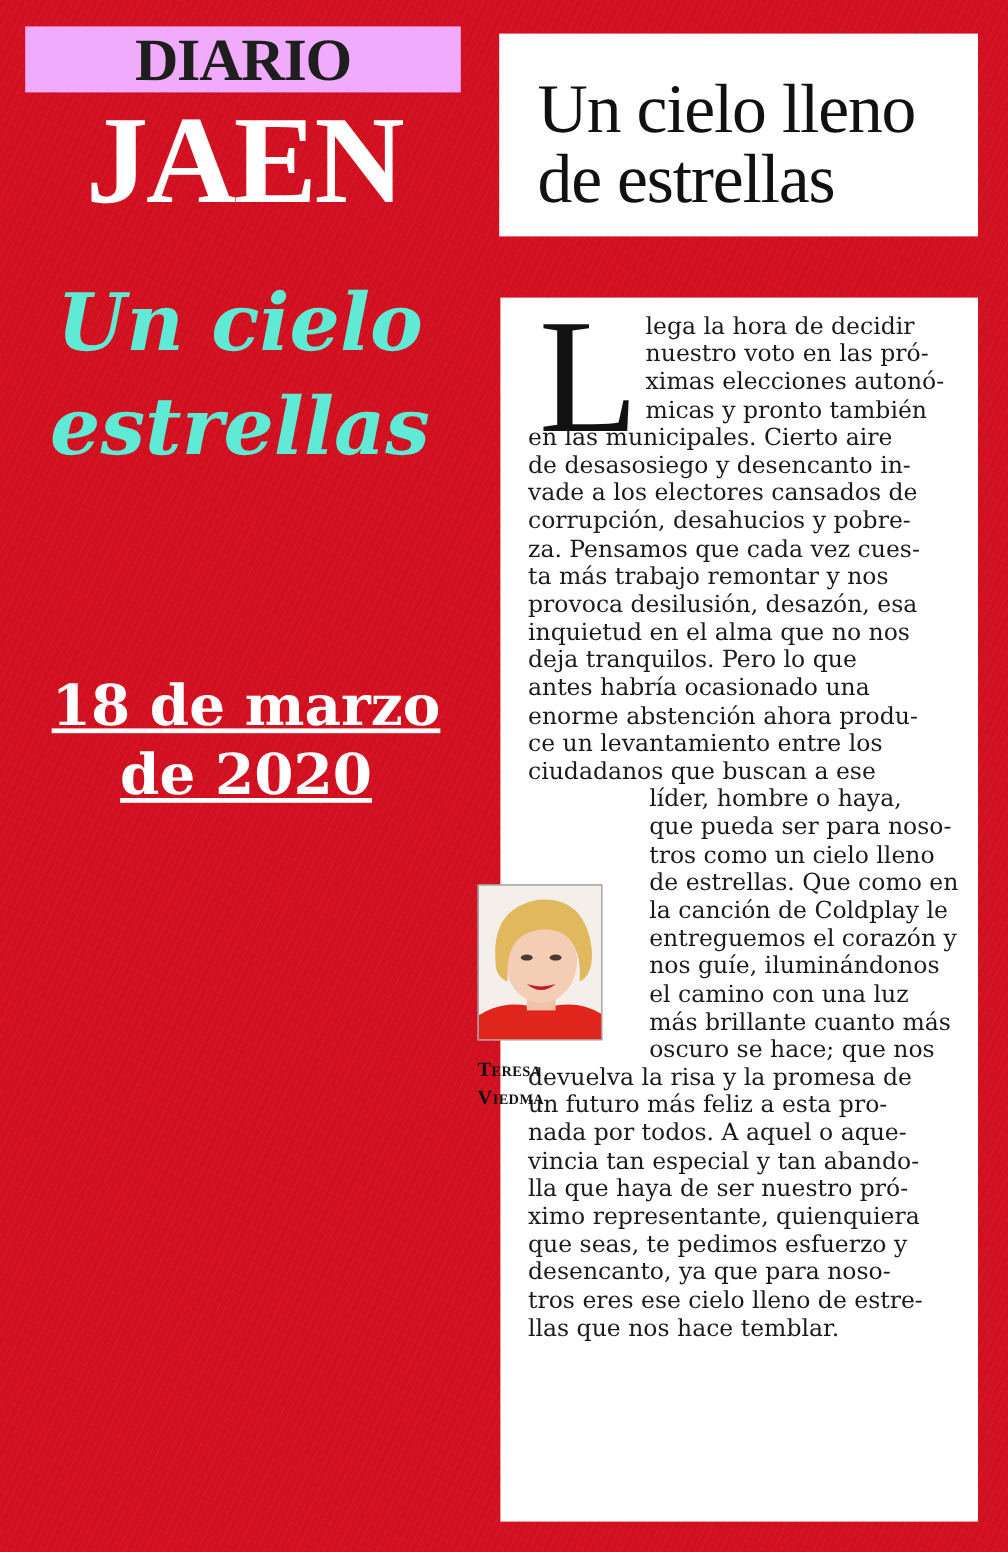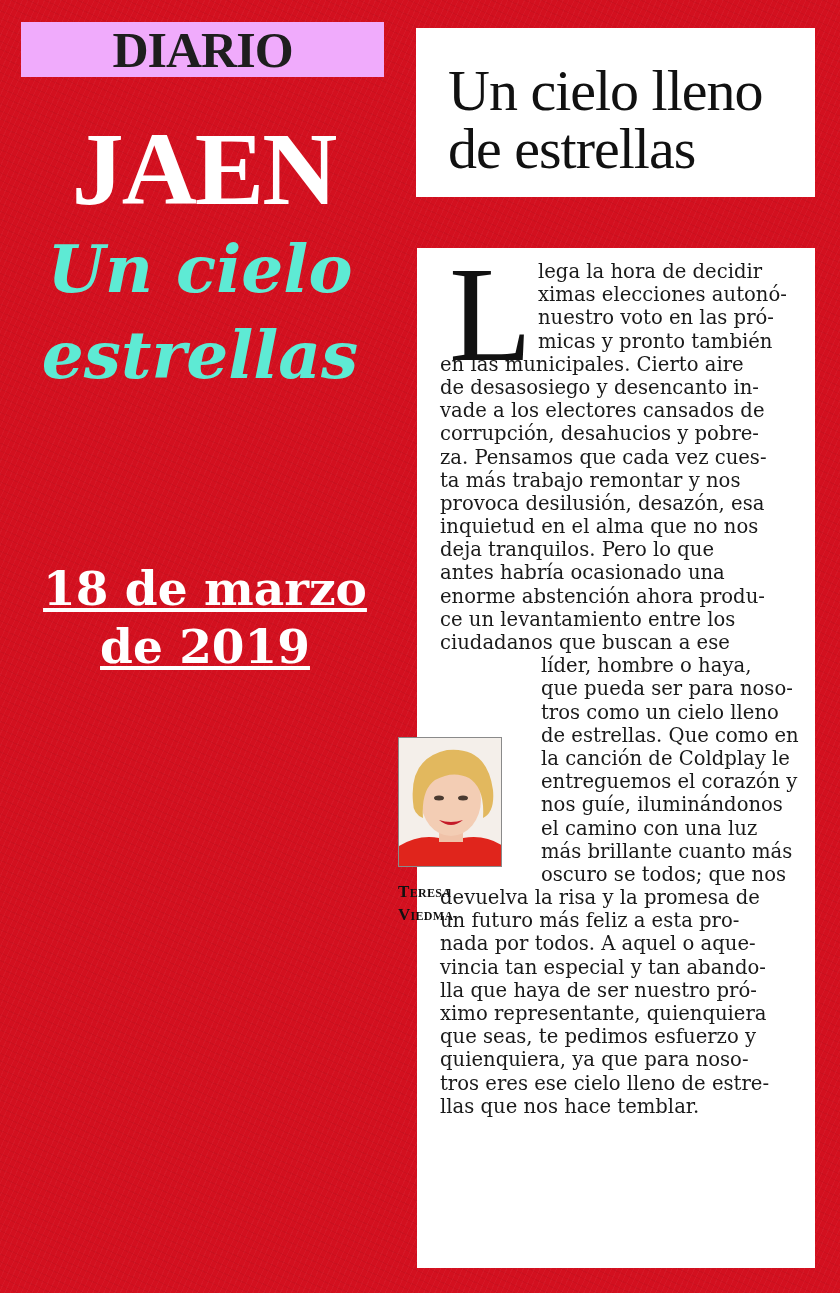--- a/index.html
+++ b/index.html
@@ -15,21 +15,21 @@
     position:absolute; left:21px; top:22px; width:363px; height:55px;
     background:#f0abfc; display:flex; align-items:center; justify-content:center;
   }
   .mast-top span {
     font-family:"Liberation Serif", serif; font-weight:bold; font-size:50px;
     color:#1e1e1e; letter-spacing:-1px; line-height:1;
   }
   .mast-jaen {
     position:absolute; left:26px; top:82px; width:355px; text-align:center;
     font-family:"Liberation Serif", serif; font-weight:bold; font-size:104px;
-    color:#fff; line-height:1; letter-spacing:-2px;margin-top:35px;
+    color:#fff; line-height:1; letter-spacing:-2px;
   }
   .big-title {
     position:absolute; left:10px; top:226px; width:380px; text-align:center;
     font-family:"DejaVu Serif", serif; font-weight:bold; font-style:italic;
     font-size:66px; line-height:86px; color:#5eead4;
   }
   .date {
     position:absolute; left:10px; top:560px; width:390px; text-align:center;
     font-family:"DejaVu Serif", serif; font-weight:bold; font-size:47px;
     line-height:58px; color:#fff;text-decoration:underline;
@@ -77,35 +77,35 @@
 </div>
 <div class="mast-jaen">JAEN</div>
 
 <div class="big-title">
   <div>Un cielo</div>
   <div>estrellas</div>
 </div>
 
 <div class="date">
   <div>18 de marzo</div>
-  <div>de 2019</div>
+  <div>de 2020</div>
 </div>
 
 <div class="headline-box">
   <div class="h">Un cielo lleno</div>
   <div class="h">de estrellas</div>
 </div>
 
 <div class="article">
   <div class="dropcap">
     <span>L</span>
   </div>
   <div class="line indent-cap">lega la hora de decidir</div>
+  <div class="line indent-cap">nuestro voto en las pró-</div>
   <div class="line indent-cap">ximas elecciones autonó-</div>
-  <div class="line indent-cap">nuestro voto en las pró-</div>
   <div class="line indent-cap">micas y pronto también</div>
   <div class="line">en las municipales. Cierto aire</div>
   <div class="line">de desasosiego y desencanto in-</div>
   <div class="line">vade a los electores cansados de</div>
   <div class="line">corrupción, desahucios y pobre-</div>
   <div class="line">za. Pensamos que cada vez cues-</div>
   <div class="line">ta más trabajo remontar y nos</div>
   <div class="line">provoca desilusión, desazón, esa</div>
   <div class="line">inquietud en el alma que no nos</div>
   <div class="line">deja tranquilos. Pero lo que</div>
@@ -115,29 +115,29 @@
   <div class="line">ciudadanos que buscan a ese</div>
   <div class="line indent-photo">líder, hombre o haya,</div>
   <div class="line indent-photo">que pueda ser para noso-</div>
   <div class="line indent-photo">tros como un cielo lleno</div>
   <div class="line indent-photo">de estrellas. Que como en</div>
   <div class="line indent-photo">la canción de Coldplay le</div>
   <div class="line indent-photo">entreguemos el corazón y</div>
   <div class="line indent-photo">nos guíe, iluminándonos</div>
   <div class="line indent-photo">el camino con una luz</div>
   <div class="line indent-photo">más brillante cuanto más</div>
-  <div class="line indent-photo">oscuro se todos; que nos</div>
+  <div class="line indent-photo">oscuro se hace; que nos</div>
   <div class="line">devuelva la risa y la promesa de</div>
   <div class="line">un futuro más feliz a esta pro-</div>
   <div class="line">nada por todos. A aquel o aque-</div>
   <div class="line">vincia tan especial y tan abando-</div>
   <div class="line">lla que haya de ser nuestro pró-</div>
   <div class="line">ximo representante, quienquiera</div>
   <div class="line">que seas, te pedimos esfuerzo y</div>
-  <div class="line">quienquiera, ya que para noso-</div>
+  <div class="line">desencanto, ya que para noso-</div>
   <div class="line">tros eres ese cielo lleno de estre-</div>
   <div class="line">llas que nos hace temblar.</div>
 </div>
 
 <div class="photo">
   <svg width="104" height="130" viewBox="0 0 104 130">
     <rect width="104" height="130" fill="#f4efea"></rect>
     <path d="M0 108 Q20 96 40 100 L64 100 Q86 96 104 108 L104 130 L0 130 Z" fill="#e0251c"></path>
     <rect x="40" y="86" width="24" height="18" fill="#f0c2a8"></rect>
     <ellipse cx="52" cy="62" rx="30" ry="36" fill="#f3cdb4"></ellipse>

